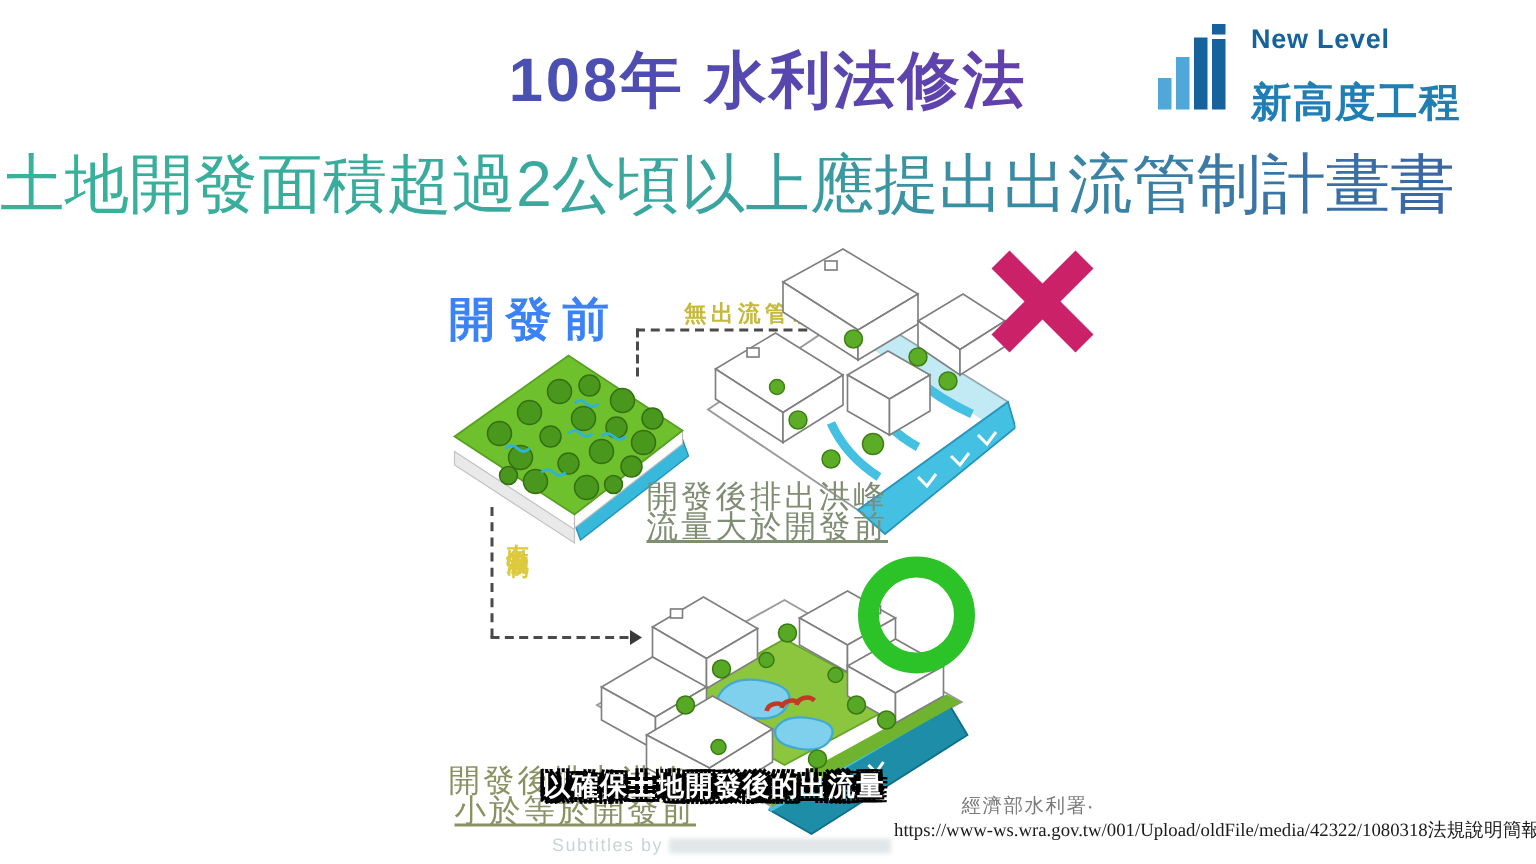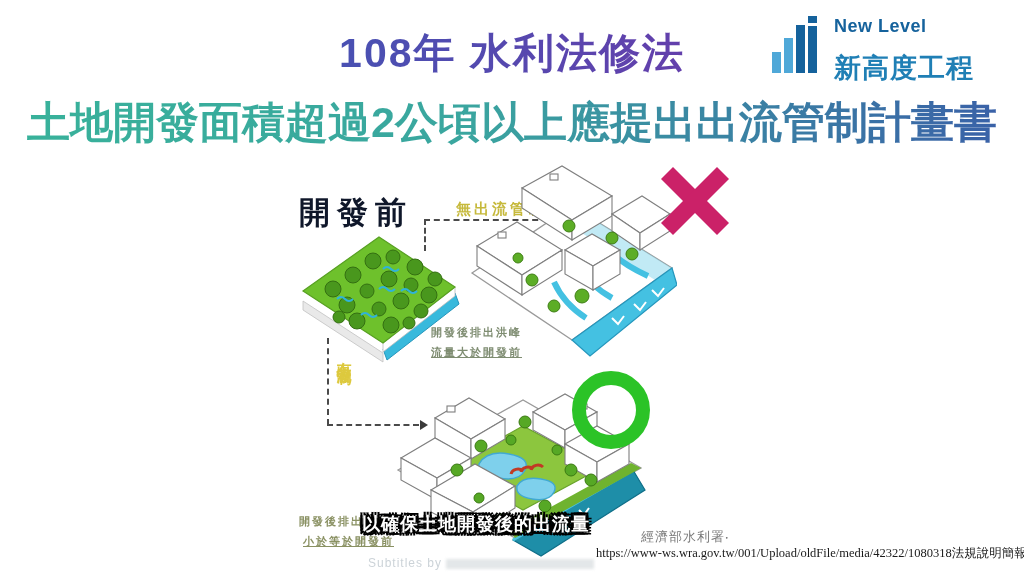--- a/index.html
+++ b/index.html
@@ -11,41 +11,41 @@
   .abs { position:absolute; }
 
   
   .title {
     left:0; right:0; top:26px; text-align:center;
     font-size:41px; font-weight:bold; letter-spacing:2px;
     background:linear-gradient(90deg,#4457b8 0%,#4a50b2 35%,#7d2ea5 100%);
     -webkit-background-clip:text; background-clip:text; color:transparent;
   }
   .headline {
-    left:0; right:0; top:94px; text-align:center;
-    font-size:43px; font-weight:bold; letter-spacing:0px; white-space:nowrap;
+    left:0; right:0; top:94px; text-align:left;
+    font-size:43px; font-weight:normal; letter-spacing:0px; white-space:nowrap;
     background:linear-gradient(90deg,#38b29a 0%,#3aa69f 45%,#3a5ea8 100%);
     -webkit-background-clip:text; background-clip:text; color:transparent;
   }
 
   
   .logo { left:770px; top:12px; width:226px; height:74px; }
   .logo-bars { position:absolute; left:2px; top:4px; }
   .logo-text-en { position:absolute; left:64px; top:4px; font-size:18px; font-weight:bold; color:#15629c; letter-spacing:0.5px; }
   .logo-text-zh { position:absolute; left:64px; top:38px; font-size:27px; font-weight:bold; color:#1f7fb5; letter-spacing:1px; }
 
   
-  .before-label { left:299px; top:192px; font-size:31px; font-weight:bold; color:#0f172a; letter-spacing:7px; }
+  .before-label { left:299px; top:192px; font-size:31px; font-weight:bold; color:#3b82f6; letter-spacing:7px; }
   .yellow-label { font-size:15px; font-weight:bold; color:#c6b93b; letter-spacing:3px; }
   .no-control-label { left:456px; top:200px; }
   .with-control-label {
     left:334px; top:350px; color:#ddc93e;
     writing-mode:vertical-rl; text-orientation:upright; letter-spacing:2px;
   }
-  .result-text { font-size:11px; font-weight:bold; color:#7f8d72; letter-spacing:2px; line-height:20px; }
+  .result-text { font-size:21px; font-weight:normal; color:#7f8d72; letter-spacing:2px; line-height:20px; }
   .flood-text { left:431px; top:322px; }
   .flood-text .l2, .ok-text .l2 { text-decoration:underline;text-align:right; }
   .ok-text { left:299px; top:511px; color:#8a9163; z-index:2; }
   .ok-text .l2 { margin-left:4px; }
 
   
   .dash-h { border-top:2px dashed #4a4a4a; height:0; }
   .dash-v { border-left:2px dashed #4a4a4a; width:0; }
   .arrow-right { width:0; height:0; border-top:5px solid transparent; border-bottom:5px solid transparent; border-left:8px solid #3a3a3a; }
 

